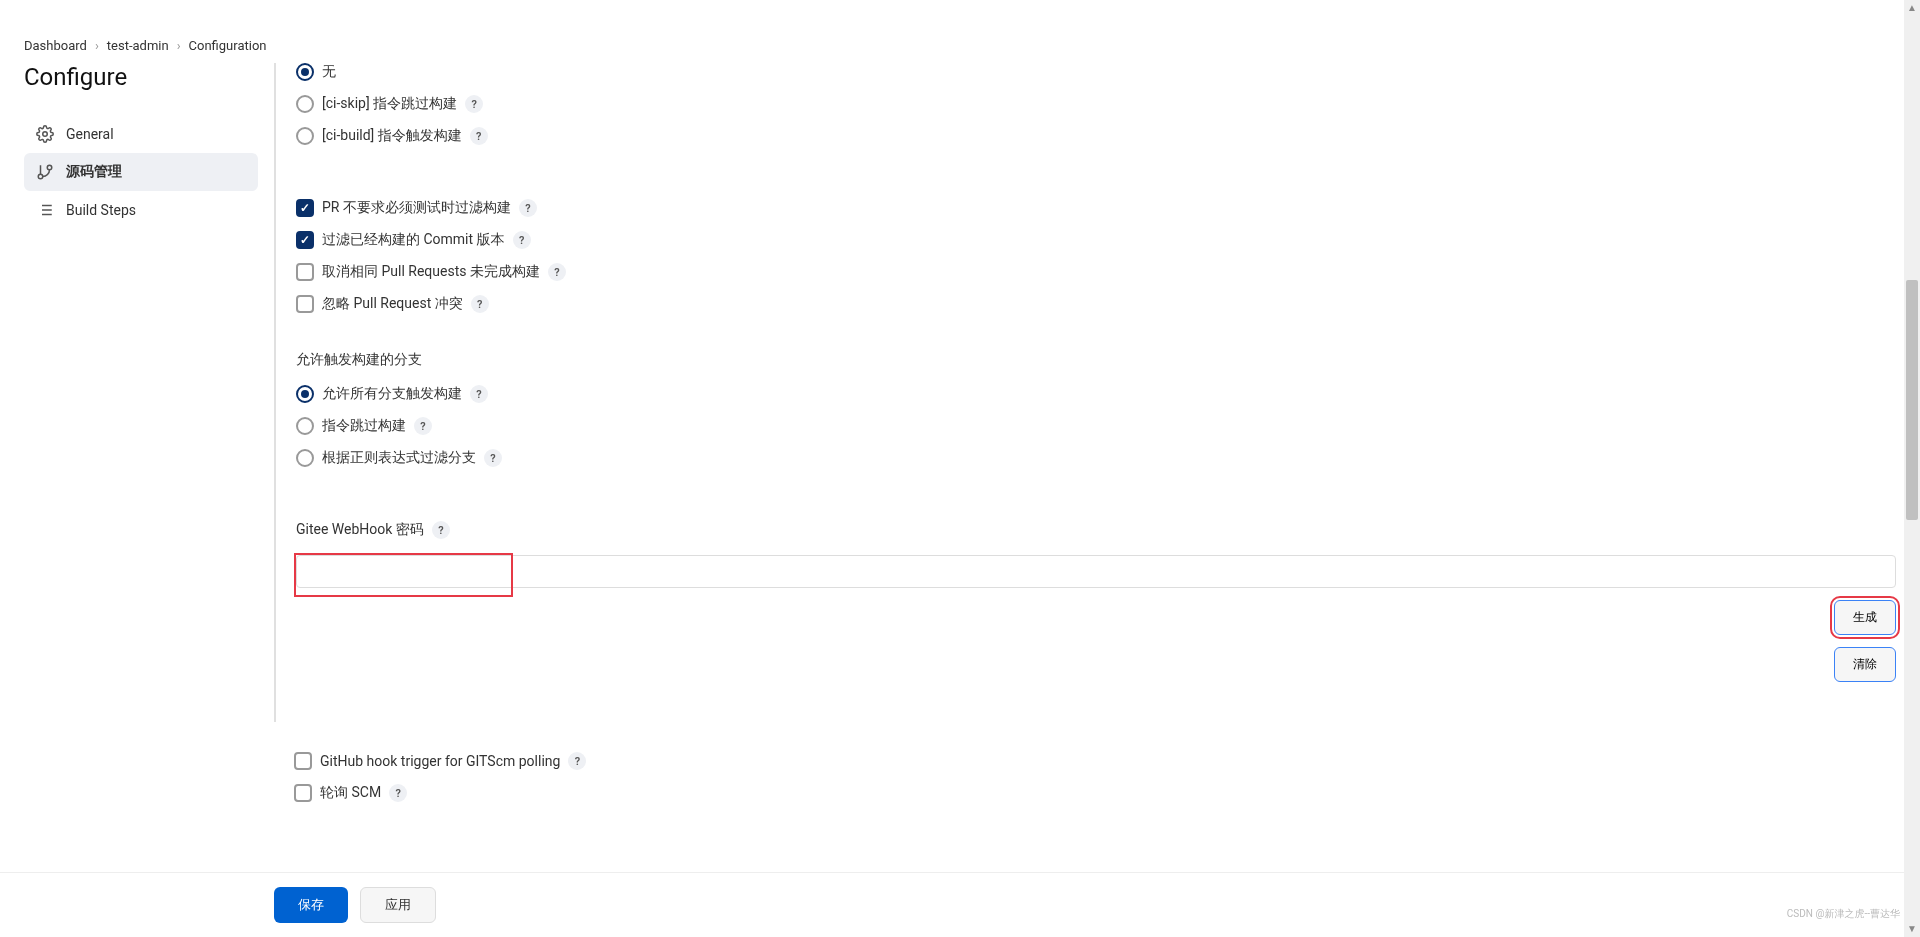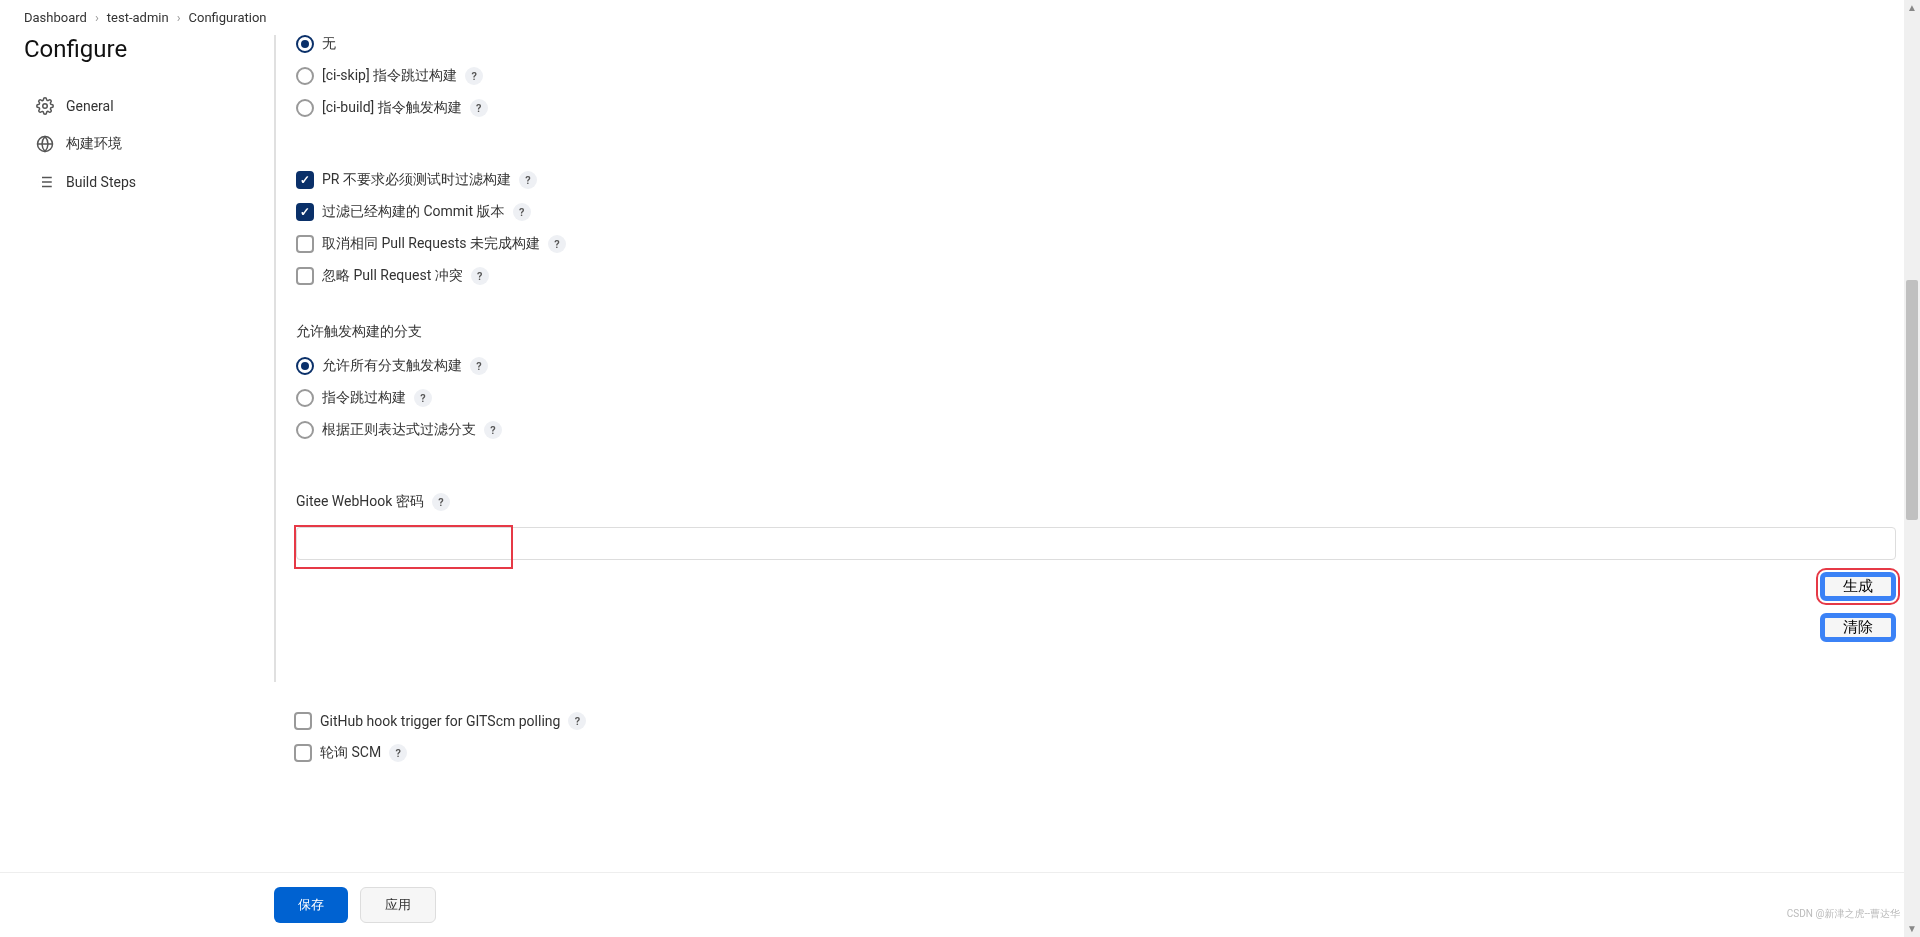--- a/index.html
+++ b/index.html
@@ -13,20 +13,21 @@
       color: #333;
       font-size: 14px;
     }
     .breadcrumb {
       padding: 10px 24px;
       display: flex;
       align-items: center;
       gap: 8px;
       font-size: 13px;
       color: #333;
+      margin-top: 28px;
     }
     .breadcrumb a {
       color: #333;
       text-decoration: none;
     }
     .breadcrumb .sep {
       color: #999;
     }
     .main-container {
       display: flex;
@@ -163,26 +164,26 @@
       height: 40px;
       border: 2px solid #e63946;
       pointer-events: none;
     }
     .button-group {
       display: flex;
       justify-content: flex-end;
       margin-top: 12px;
     }
     .btn {
-      padding: 0 18px;
+      padding: 8px 18px;
       border-radius: 6px;
-      border: 5px solid #3b82f6;
+      border: 1px solid #3b82f6;
       background: #f6f6f6;
       cursor: pointer;
-      font-size: 15px;
+      font-size: 12px;
     }
     .btn.highlight {
       outline: 2px solid #e63946;
       outline-offset: 2px;
     }
     .bottom-section {
       border-left: none;
       padding-top: 30px;
     }
     .footer-bar {
@@ -267,32 +268,33 @@
     <div class="sidebar-item">
       <span class="icon">
         <svg width="18" height="18" viewBox="0 0 24 24" fill="none" stroke="currentColor" stroke-width="2">
             <circle cx="12" cy="12" r="3"></circle>
             <path d="M19.4 15a1.65 1.65 0 0 0 .33 1.82l.06.06a2 2 0 1 1-2.83 2.83l-.06-.06a1.65 1.65 0 0 0-1.82-.33 1.65 1.65 0 0 0-1 1.51V21a2 2 0 1 1-4 0v-.09A1.65 1.65 0 0 0 9 19.4a1.65 1.65 0 0 0-1.82.33l-.06.06a2 2 0 1 1-2.83-2.83l.06-.06a1.65 1.65 0 0 0 .33-1.82 1.65 1.65 0 0 0-1.51-1H3a2 2 0 1 1 0-4h.09A1.65 1.65 0 0 0 4.6 9a1.65 1.65 0 0 0-.33-1.82l-.06-.06a2 2 0 1 1 2.83-2.83l.06.06a1.65 1.65 0 0 0 1.82.33H9a1.65 1.65 0 0 0 1-1.51V3a2 2 0 1 1 4 0v.09a1.65 1.65 0 0 0 1 1.51 1.65 1.65 0 0 0 1.82-.33l.06-.06a2 2 0 1 1 2.83 2.83l-.06.06a1.65 1.65 0 0 0-.33 1.82V9a1.65 1.65 0 0 0 1.51 1H21a2 2 0 1 1 0 4h-.09a1.65 1.65 0 0 0-1.51 1z"></path>
           </svg>
       </span>
       <span>General</span>
     </div>
 
-
-
-    <div class="sidebar-item">
+    <div class="sidebar-item active">
       <span class="icon">
         <svg width="18" height="18" viewBox="0 0 24 24" fill="none" stroke="currentColor" stroke-width="2">
-            <circle cx="12" cy="12" r="10"></circle>
-            <line x1="2" y1="12" x2="22" y2="12"></line>
-            <path d="M12 2a15.3 15.3 0 0 1 4 10 15.3 15.3 0 0 1-4 10 15.3 15.3 0 0 1-4-10 15.3 15.3 0 0 1 4-10z"></path>
+            <line x1="6" y1="3" x2="6" y2="15"></line>
+            <circle cx="18" cy="6" r="3"></circle>
+            <circle cx="6" cy="18" r="3"></circle>
+            <path d="M18 9a9 9 0 0 1-9 9"></path>
           </svg>
       </span>
-      <span>构建环境</span>
-    </div>
+      <span>源码管理</span>
+    </div>
+
+
 
     <div class="sidebar-item">
       <span class="icon">
         <svg width="18" height="18" viewBox="0 0 24 24" fill="none" stroke="currentColor" stroke-width="2">
             <line x1="8" y1="6" x2="21" y2="6"></line>
             <line x1="8" y1="12" x2="21" y2="12"></line>
             <line x1="8" y1="18" x2="21" y2="18"></line>
             <line x1="3" y1="6" x2="3.01" y2="6"></line>
             <line x1="3" y1="12" x2="3.01" y2="12"></line>
             <line x1="3" y1="18" x2="3.01" y2="18"></line>

